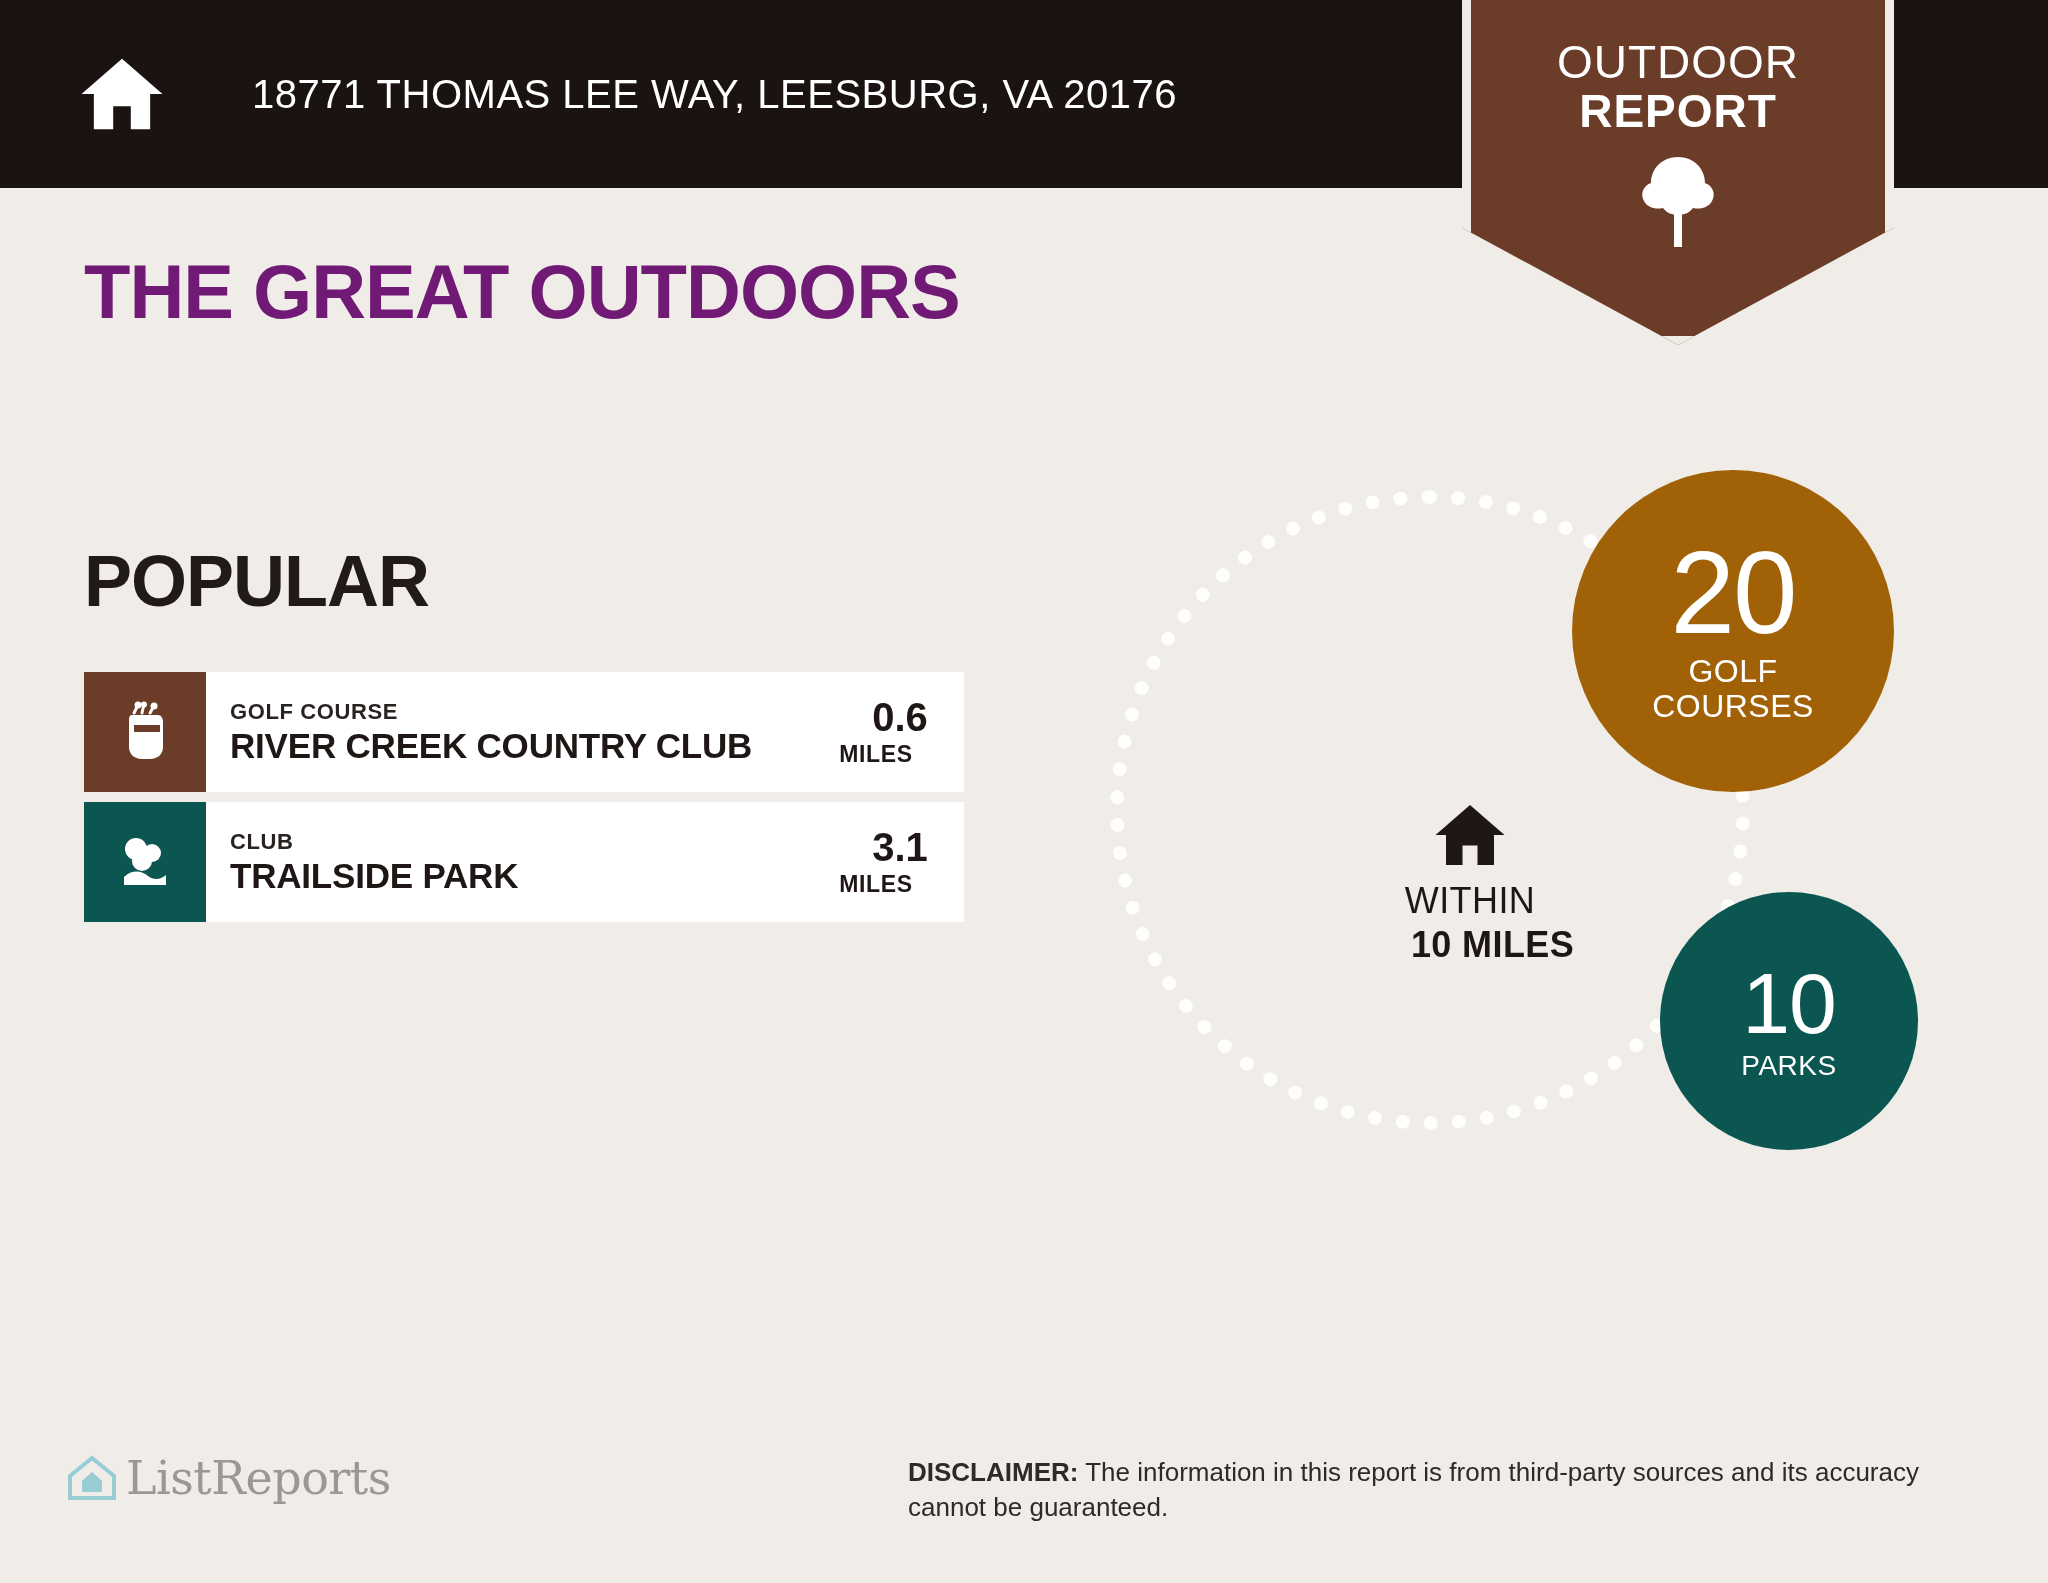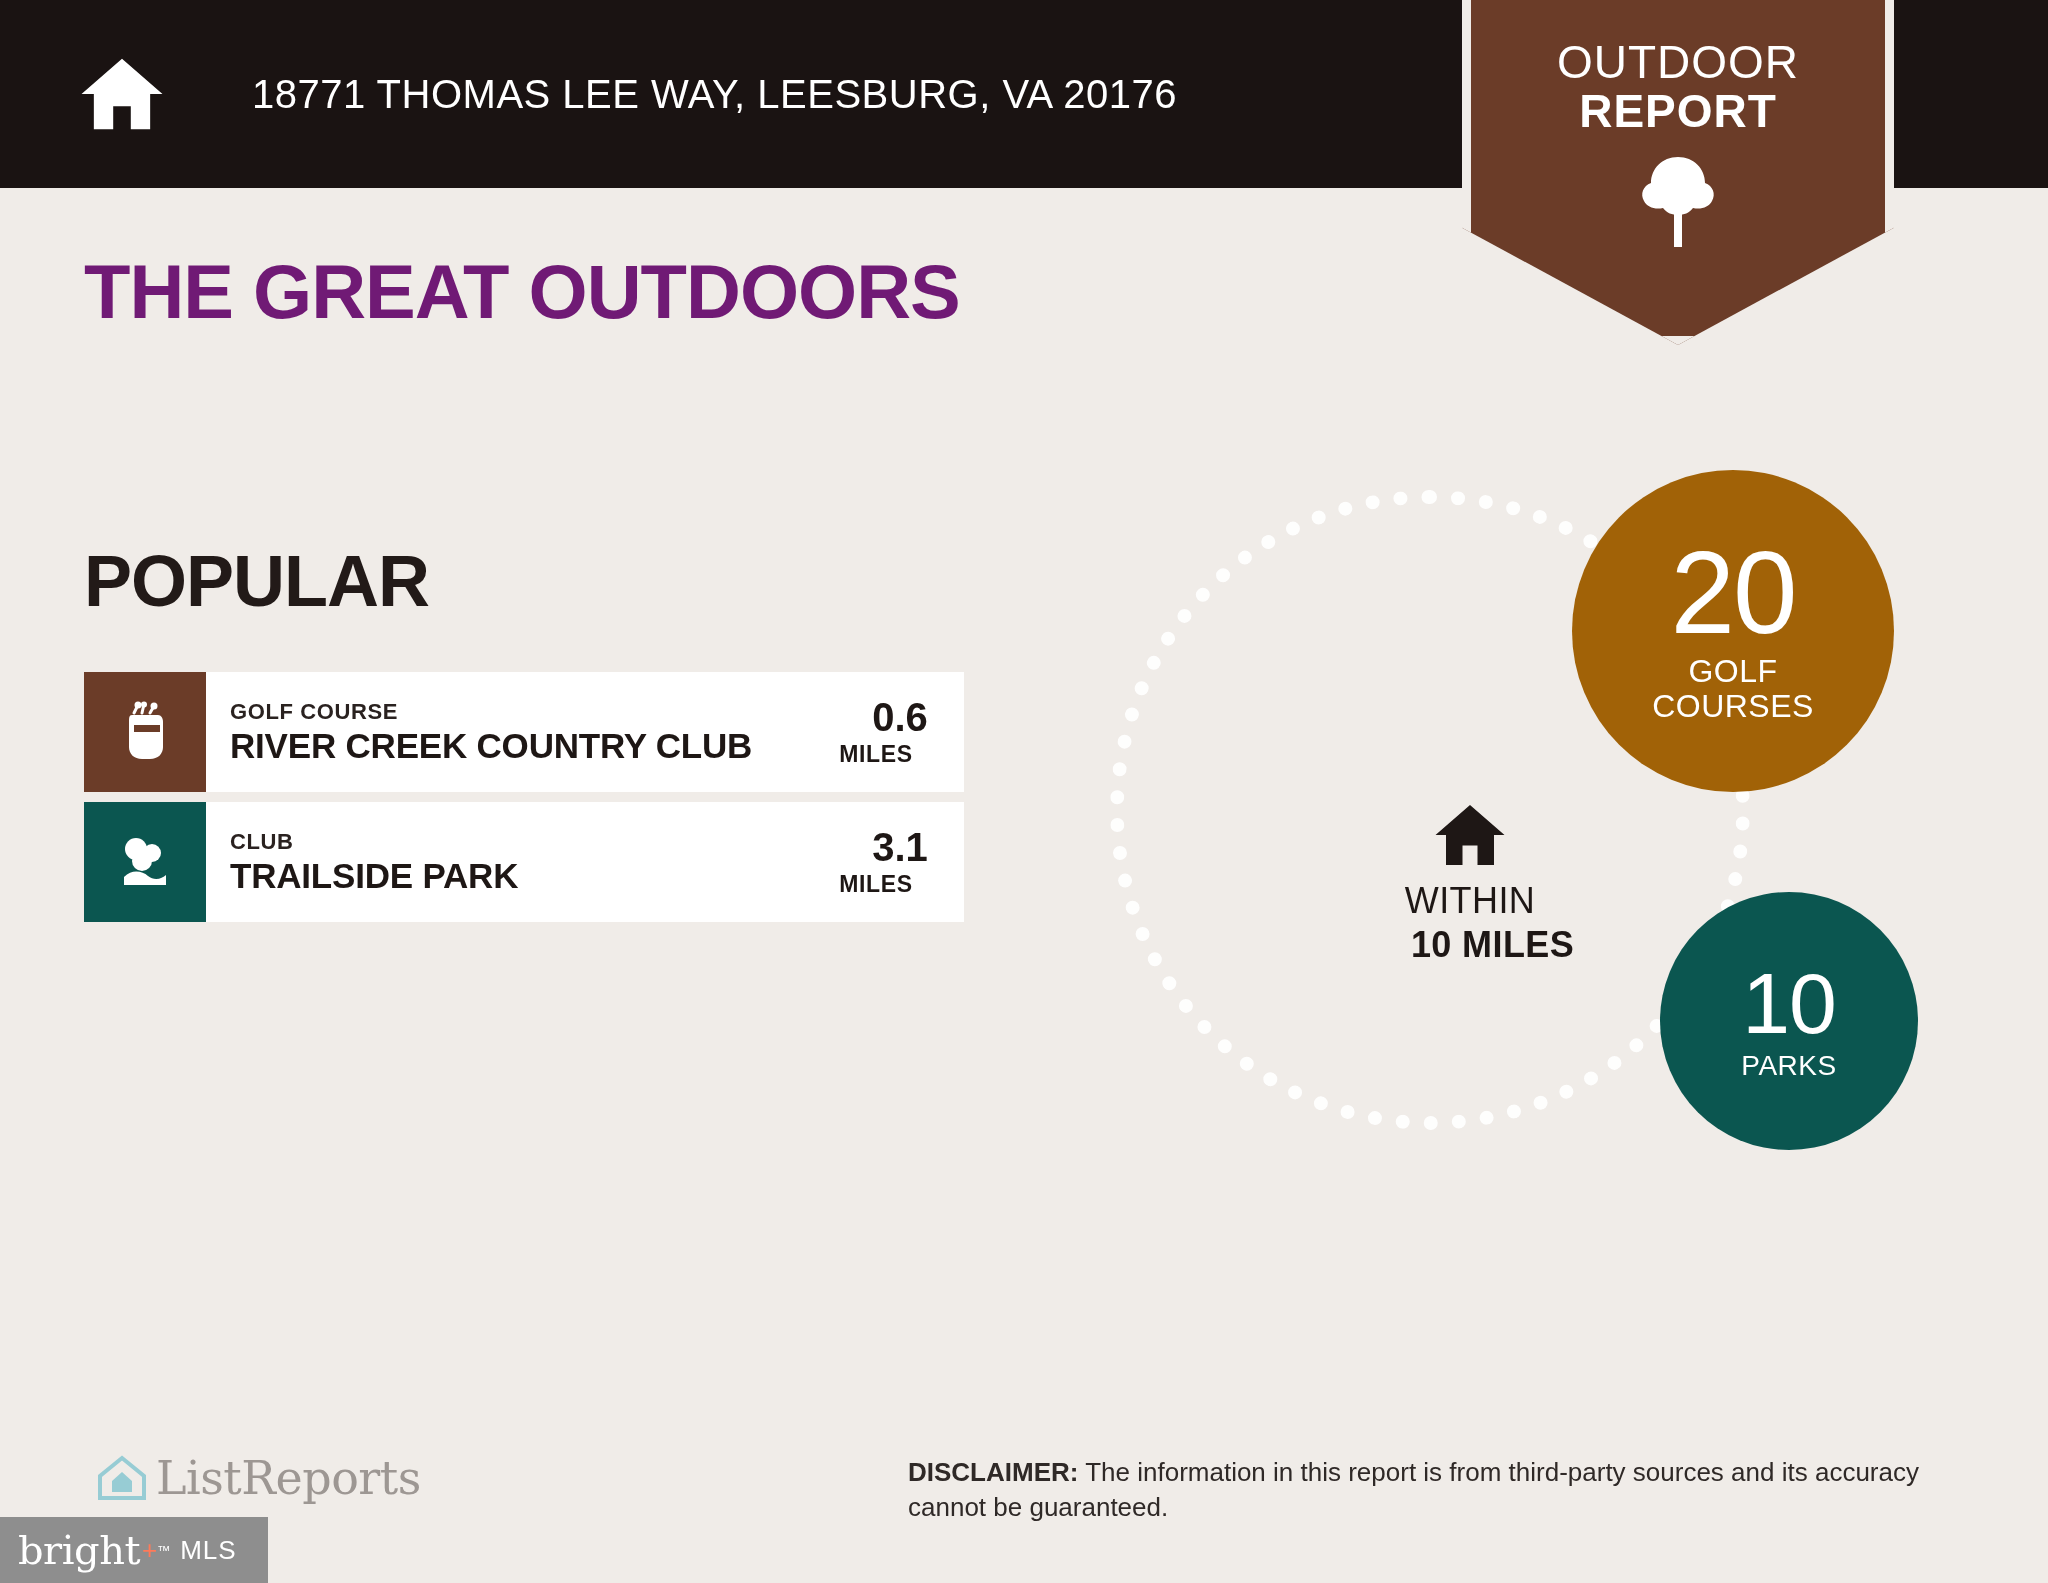--- a/index.html
+++ b/index.html
@@ -279,21 +279,21 @@
     font-weight: 700;
     color: #1e1715;
     letter-spacing: 0.4px;
     margin-top: 2px;
     margin-left: 45px;
   }
 
   
   .footer-logo {
     position: absolute;
-    left: 96px;
+    left: 66px;
     bottom: 78px;
     display: flex;
     align-items: center;
     opacity: 0.55;
     justify-content: space-between;
   }
   .footer-logo svg { width: 52px; height: 52px; margin-right: 8px; }
   .footer-logo-text {
     font-size: 46px;
     color: #5a524f;
@@ -439,20 +439,14 @@
       <path d="M26 6 L48 24 L48 46 L4 46 L4 24 Z" fill="none" stroke="#4fb3c4" stroke-width="4"></path>
       <path d="M26 20 L36 29 L36 40 L16 40 L16 29 Z" fill="#4fb3c4"></path>
     </svg>
     <span class="footer-logo-text">ListReports</span>
   </div>
 
   <div class="disclaimer">
     <b>DISCLAIMER:</b><span> The information in this report is from third-party sources and its accuracy cannot be guaranteed.</span>
   </div>
 
-  <div class="mls-badge">
-    <span class="mls-bright">bright</span>
-    <span class="mls-plus">+</span>
-    <span class="mls-tm">™</span>
-    <span class="mls-text">MLS</span>
-  </div>
 
 </div>
 
 </body></html>

